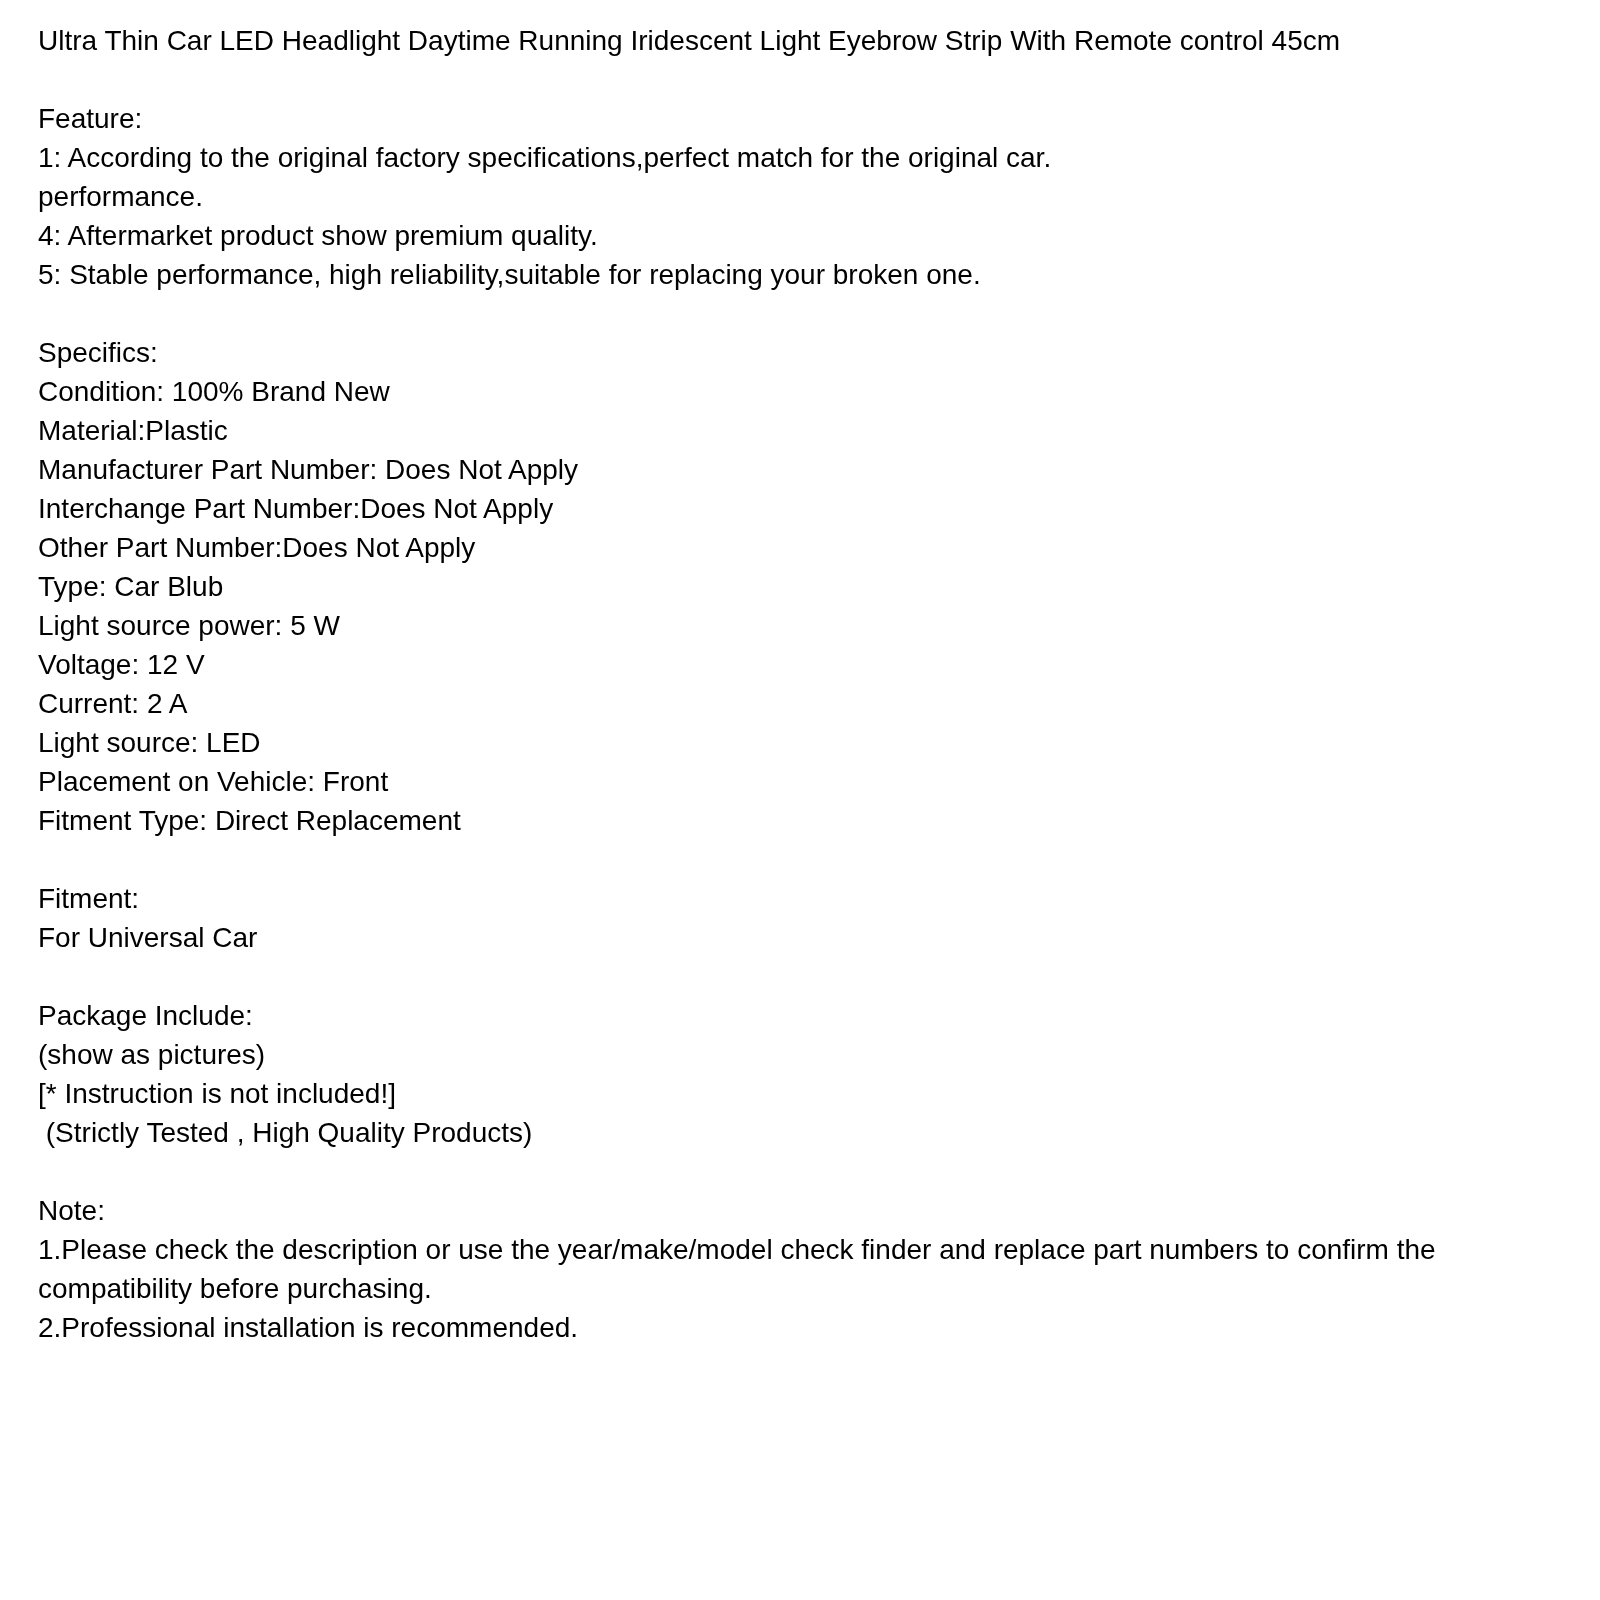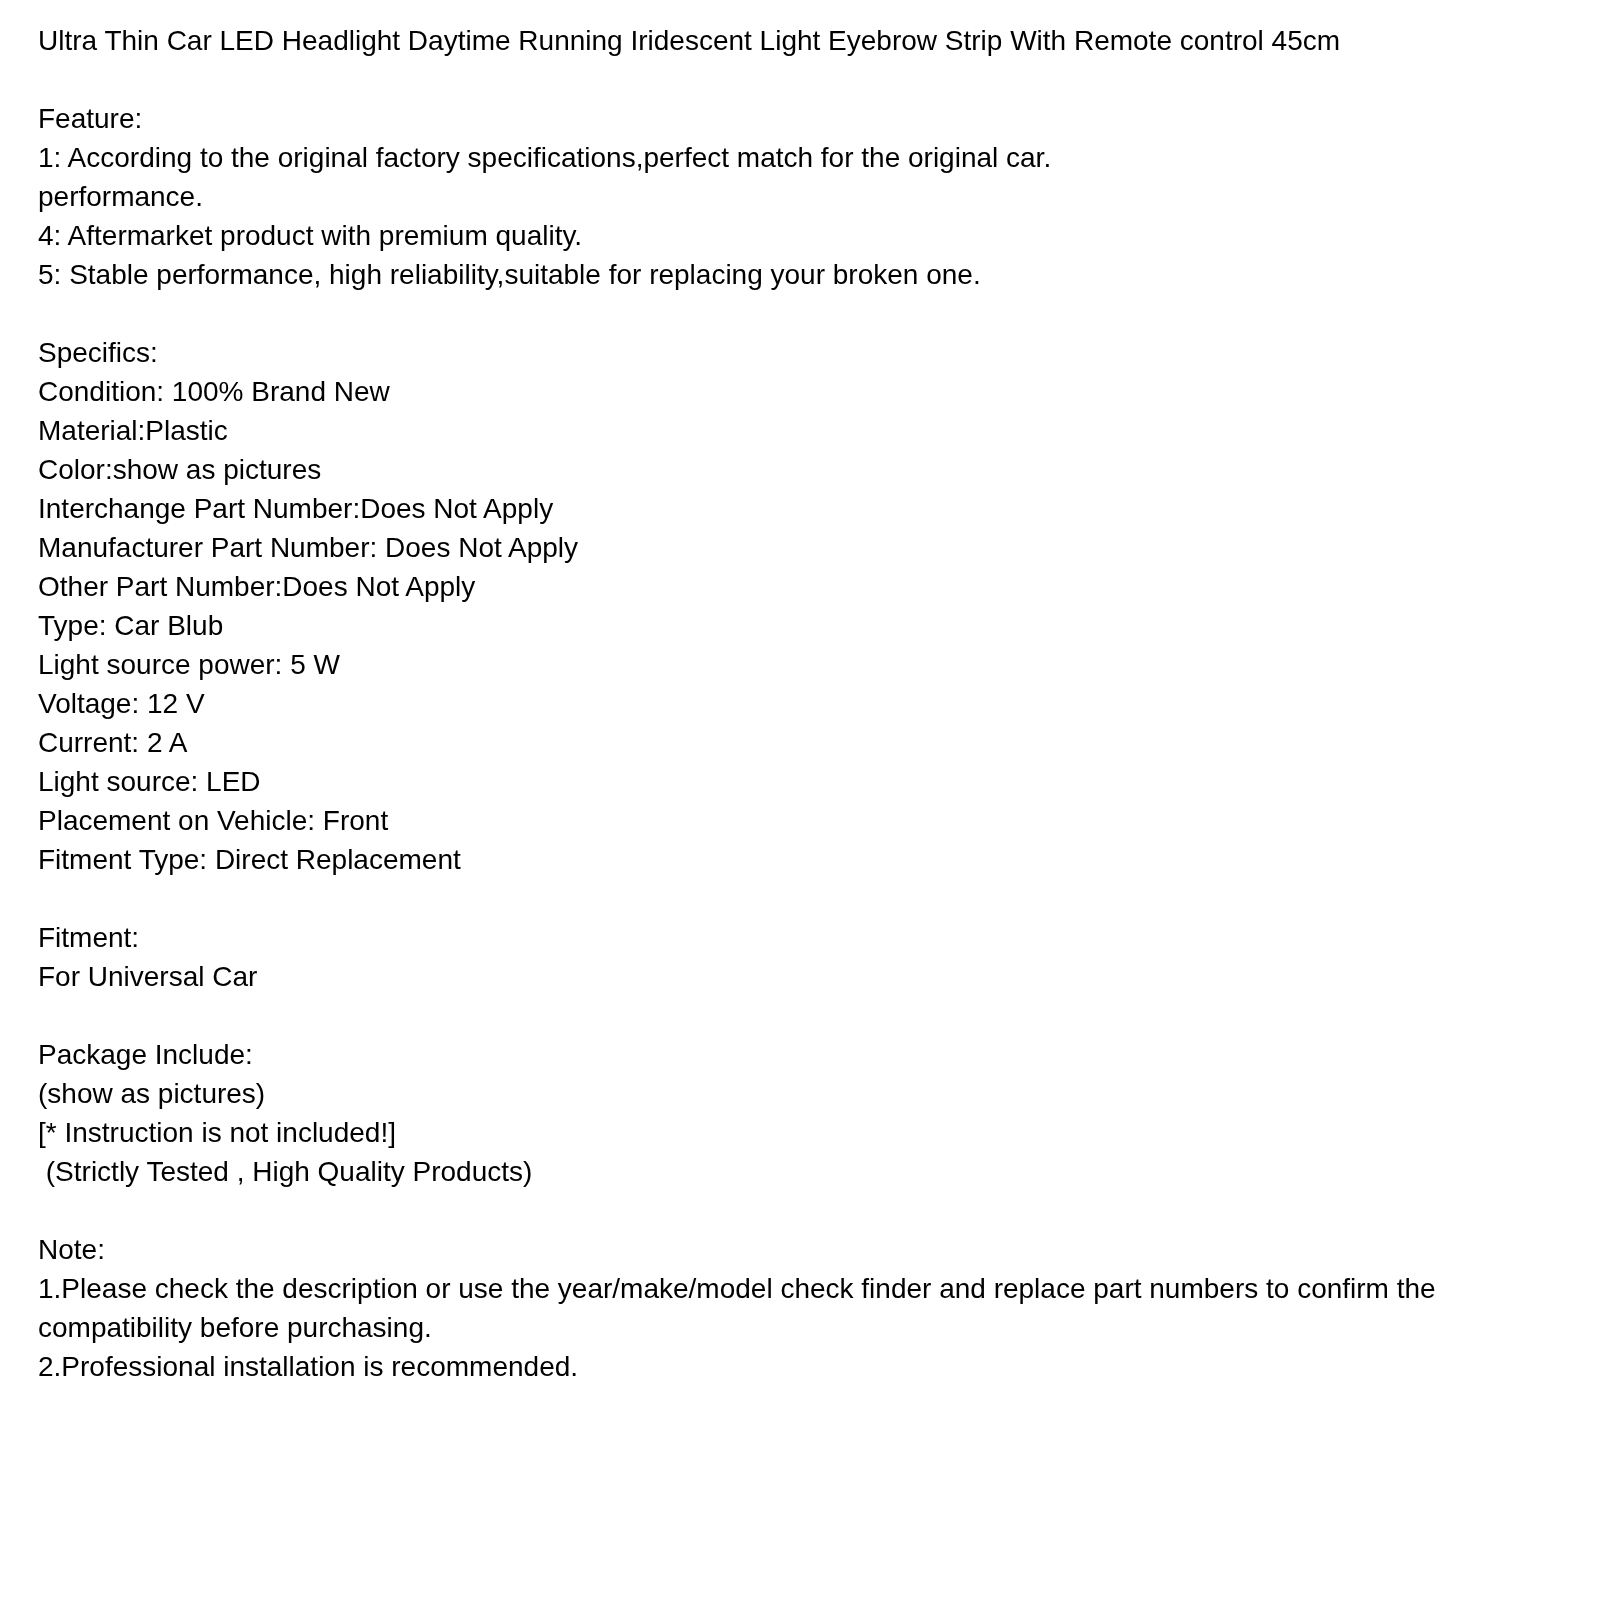--- a/index.html
+++ b/index.html
@@ -31,29 +31,28 @@
 </head>
 <body>
 
 <div class="doc">
   <div class="line">Ultra Thin Car LED Headlight Daytime Running Iridescent Light Eyebrow Strip With Remote control 45cm</div>
 
 <div class="line"></div>
     <div class="line">Feature:</div>
     <div class="line">1: According to the original factory specifications,perfect match for the original car.</div>
     <div class="line">performance.</div>
-    <div class="line">4: Aftermarket product with premium quality.</div>
+    <div class="line">4: Aftermarket product show premium quality.</div>
     <div class="line">5: Stable performance, high reliability,suitable for replacing your broken one.</div>
     <div class="line"></div>
     <div class="line">Specifics:</div>
     <div class="line">Condition: 100% Brand New</div>
     <div class="line">Material:Plastic</div>
-    <div class="line">Color:show as pictures</div>
+    <div class="line">Manufacturer Part Number: Does Not Apply</div>
     <div class="line">Interchange Part Number:Does Not Apply</div>
-    <div class="line">Manufacturer Part Number: Does Not Apply</div>
     <div class="line">Other Part Number:Does Not Apply</div>
     <div class="line">Type: Car Blub</div>
     <div class="line">Light source power: 5 W</div>
     <div class="line">Voltage: 12 V</div>
     <div class="line">Current: 2 A</div>
     <div class="line">Light source: LED</div>
     <div class="line">Placement on Vehicle: Front</div>
     <div class="line">Fitment Type: Direct Replacement</div>
     <div class="line"></div>
     <div class="line">Fitment:</div>

